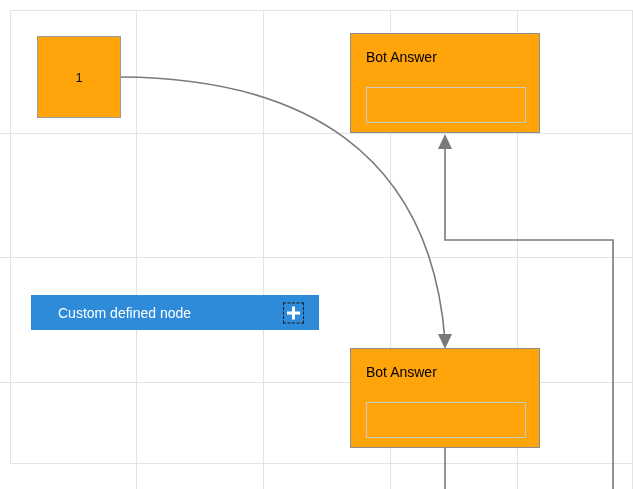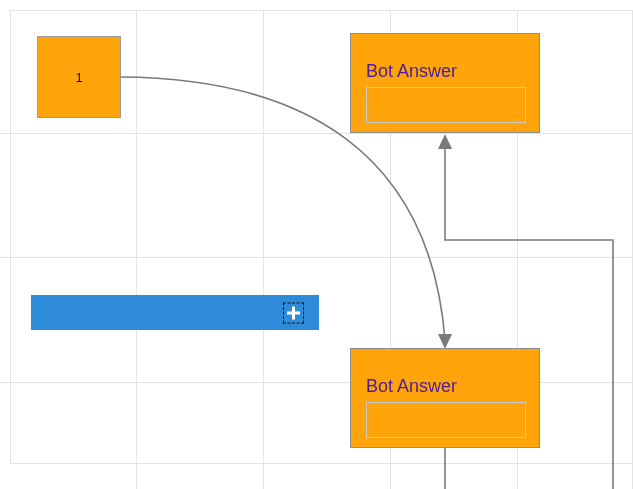--- a/index.html
+++ b/index.html
@@ -41,23 +41,23 @@
   }
 
   .bot-node {
     background: #FFA40A;
     border: 1px solid #8c8c8c;
     padding: 0;
   }
   .bot-node .bot-title {
     position: absolute;
     left: 15px;
-    top: 28px;
-    color: #4c1d95;
-    font-size: 18px;
+    top: 16px;
+    color: #000000;
+    font-size: 14px;
     line-height: 1;
   }
   .bot-node .bot-slot {
     position: absolute;
     left: 15px;
     top: 53px;
     width: 160px;
     height: 36px;
     border: 1px solid #c9c9c9;
     box-sizing: border-box;
@@ -142,19 +142,20 @@
     <span class="bot-title">Bot Answer</span>
     <div class="bot-slot"></div>
   </div>
 
   <div class="node bot-node" style="left:350px; top:348px; width:190px; height:100px;">
     <span class="bot-title">Bot Answer</span>
     <div class="bot-slot"></div>
   </div>
 
   <div class="node palette-bar" style="left:31px; top:295px; width:288px; height:35px; position:absolute;">
+    <span class="palette-label">Custom defined node</span>
     <span class="add-icon">
       <span class="plus-h"></span>
       <span class="plus-v"></span>
     </span>
   </div>
 
 </div>
 
 </body></html>

